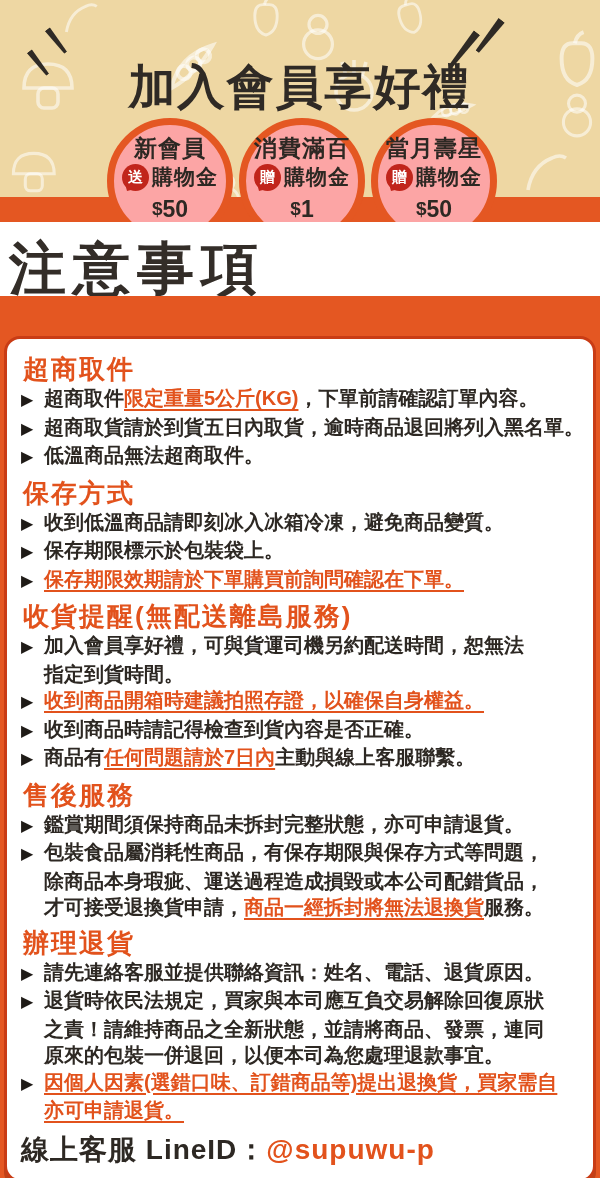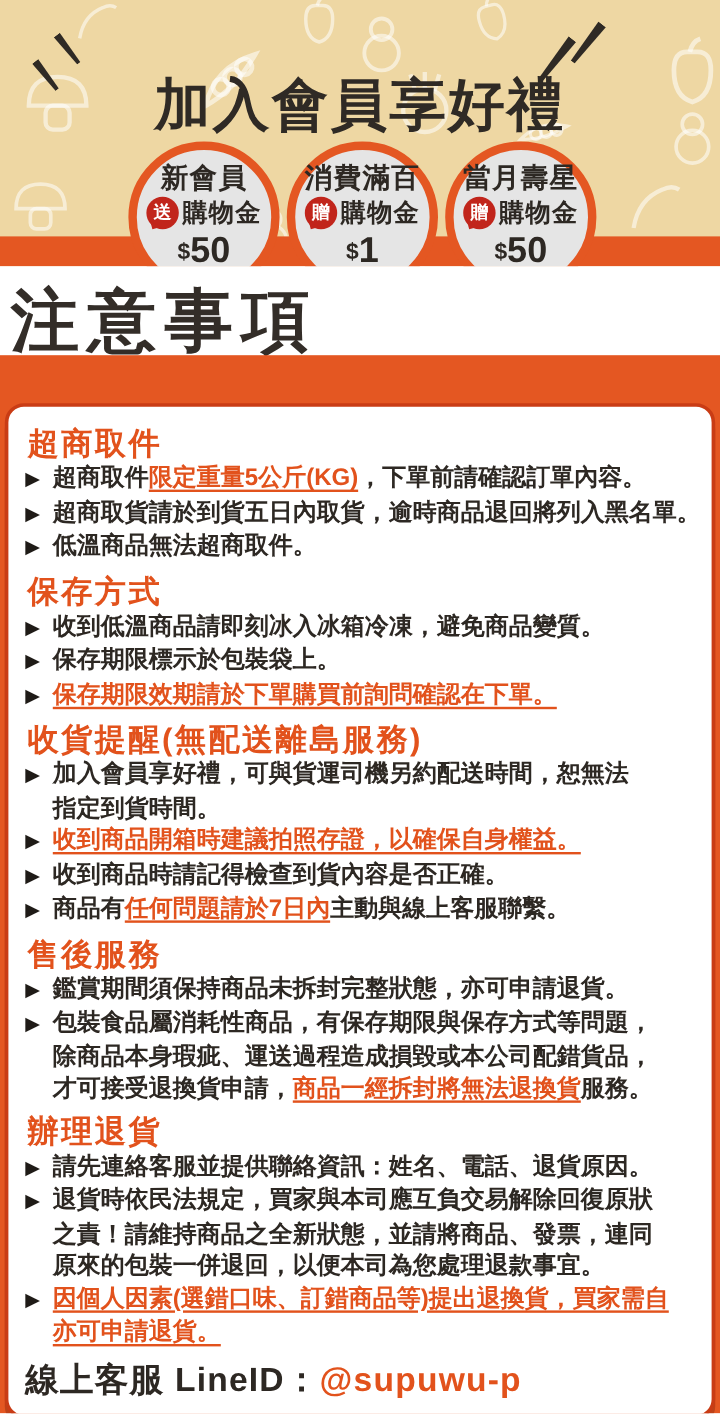--- a/index.html
+++ b/index.html
@@ -21,33 +21,33 @@
   .quote-left{top:26px;left:34px;width:44px;height:52px;}
   .quote-left .bar{transform:rotate(-38deg);}
   .quote-left .b1{width:9px;height:30px;left:18px;top:0;}
   .quote-left .b2{width:9px;height:30px;left:0;top:22px;}
   .quote-right{top:16px;left:446px;width:56px;height:64px;}
   .quote-right .bar{transform:rotate(38deg);}
   .quote-right .b1{width:11px;height:44px;left:12px;top:12px;}
   .quote-right .b2{width:11px;height:40px;left:38px;top:0;}
   .strip{position:absolute;left:0;bottom:0;width:600px;height:25px;background:var(--orange);}
   .badge-circle{position:absolute;top:118px;width:126px;height:126px;border-radius:50%;
-    background:#e5e5e5;border:7px solid var(--orange);text-align:center;padding-top:9px;}
+    background:#fca5a5;border:7px solid var(--orange);text-align:center;padding-top:9px;}
   .bc-1{left:107px;} .bc-2{left:239px;} .bc-3{left:371px;}
   .bc-title{font-size:23px;font-weight:900;color:var(--ink);line-height:28px;letter-spacing:1px;}
   .bc-row{display:flex;align-items:center;justify-content:center;gap:3px;height:30px;}
   .tag{position:relative;display:inline-flex;align-items:center;justify-content:center;
     width:27px;height:27px;border-radius:50%;background:var(--badge-red);
     color:#fff;font-size:15px;font-weight:900;flex:0 0 auto;}
   .tag::after{content:'';position:absolute;left:0px;bottom:-5px;
     border:5px solid transparent;border-top-color:var(--badge-red);transform:rotate(30deg);}
   .bc-label{font-size:21px;font-weight:900;color:var(--ink);letter-spacing:1px;}
   .bc-amount{font-weight:900;color:var(--ink);line-height:34px;}
   .bc-amount .cur{font-size:19px;vertical-align:2px;}
-  .bc-amount .num{font-size:30px;}
+  .bc-amount .num{font-size:23px;}
 
   
   .notice-band{position:absolute;top:222px;left:0;width:600px;height:74px;background:#fff;}
   .notice-title{font-size:57px;font-weight:900;color:#332d28;letter-spacing:7px;
     line-height:72px;padding-left:9px;margin-top:10px;}
 
   
   .orange-bg{position:absolute;top:296px;left:0;width:600px;height:882px;background:var(--orange);}
   .card{position:absolute;left:4px;right:4px;top:40px;background:#fff;
     border:3px solid var(--card-border);border-radius:16px;

